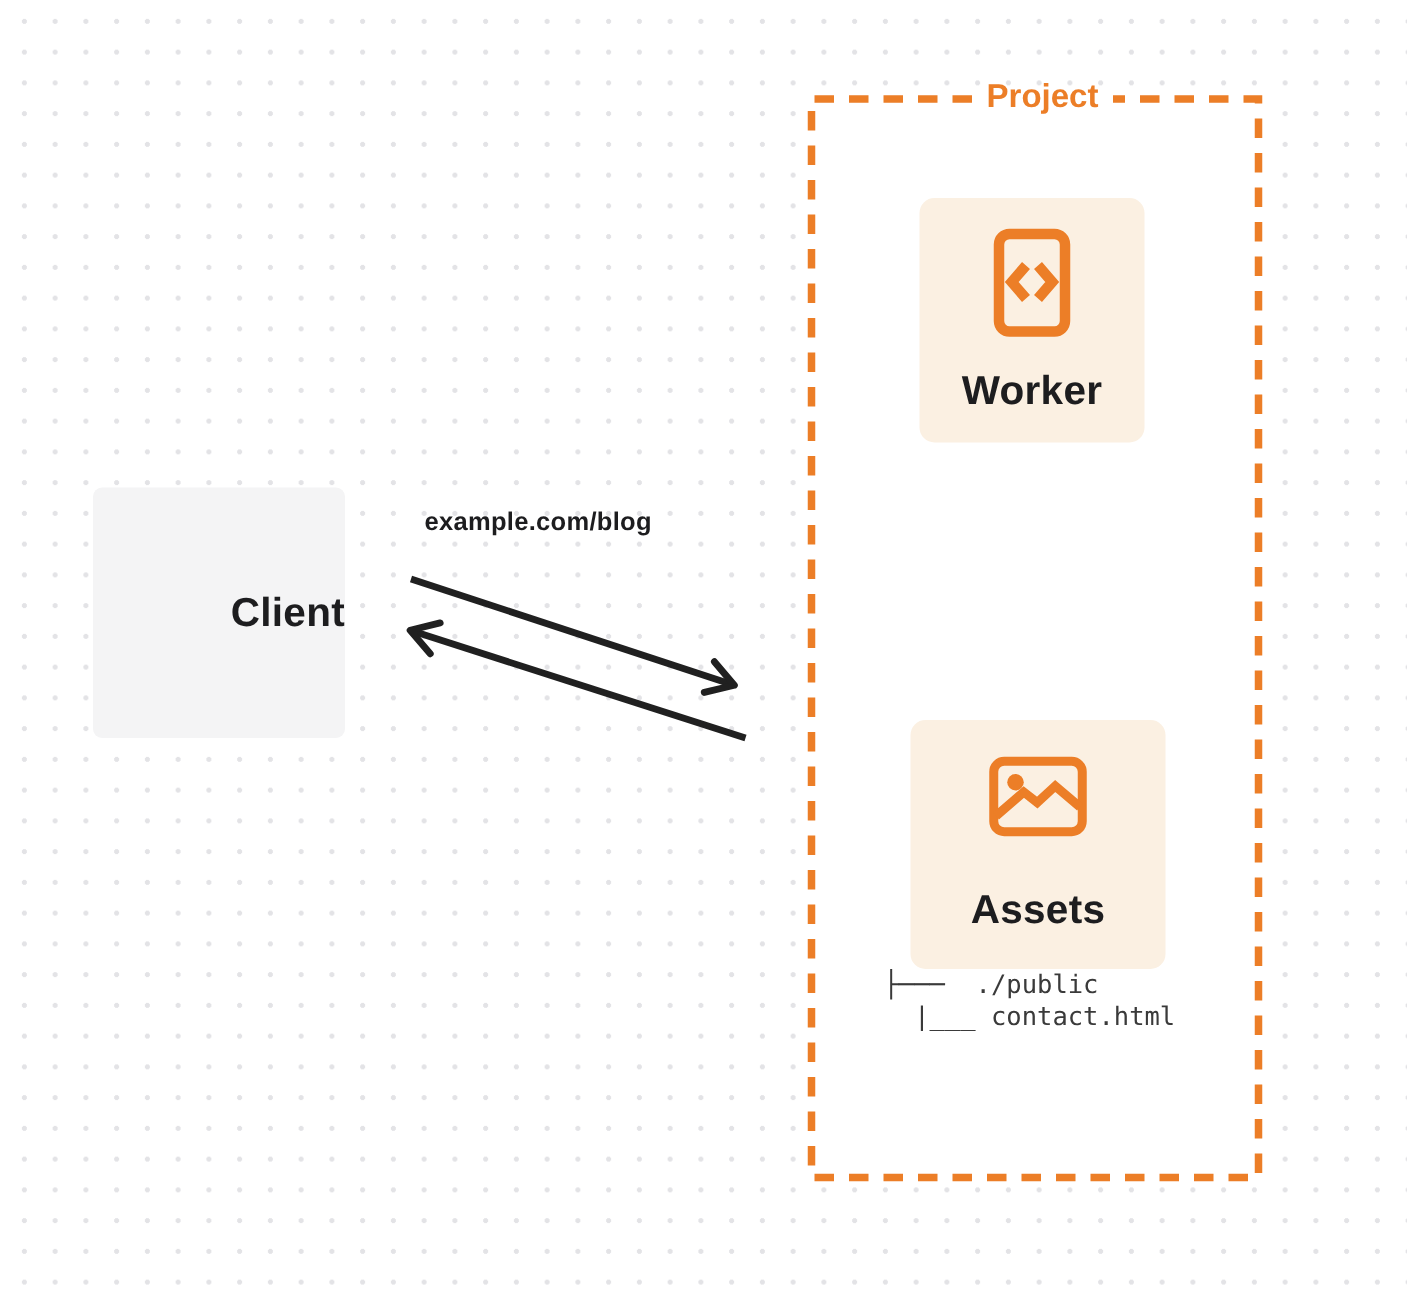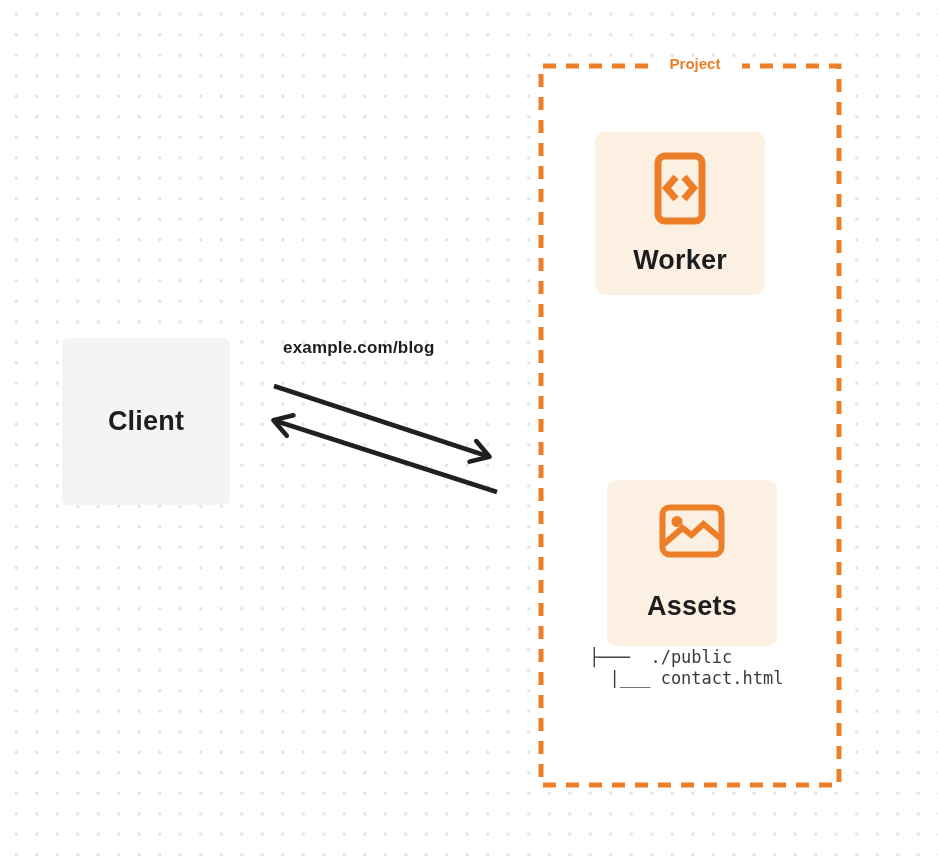--- a/index.html
+++ b/index.html
@@ -21,62 +21,62 @@
   .overlay-svg {
     position: absolute;
     left: 0; top: 0;
     width: 938px; height: 860px;
     z-index: 1;
     pointer-events: none;
   }
   .node, .floating-label { position: absolute; z-index: 2; }
 
   .client-box {
-    left: 62px; top: 338px;
+    left: 62px; top: 325px;
     width: 168px; height: 167px;
     background: #F4F4F5;
     border-radius: 6px;
-    display: flex; align-items: center; justify-content: center;
+    display: flex; align-items: center; justify-content: flex-end;
   }
   .node-label {
     font-size: 27px;
     font-weight: 700;
     color: #1D1D1F;
     letter-spacing: 0.2px;
   }
 
   .url-label {
     left: 283px; top: 338px;
     font-size: 17px;
     font-weight: 700;
     color: #1D1D1F;
     letter-spacing: 0.2px;
   }
 
   .project-label {
     left: 639px; top: 51px;
     width: 112px;
     text-align: center;
-    font-size: 15px;
+    font-size: 22px;
     font-weight: 700;
     color: #EC7E27;
     line-height: 26px;
   }
 
   .card {
     background: #FBF0E2;
     border-radius: 10px;
     display: flex;
     flex-direction: column;
     align-items: center;
     justify-content: center;
   }
   .worker-card {
-    left: 595px; top: 132px;
-    width: 170px; height: 163px;
+    left: 613px; top: 132px;
+    width: 150px; height: 163px;
     gap: 20px;
   }
   .assets-card {
     left: 607px; top: 480px;
     width: 170px; height: 166px;
     gap: 33px;
   }
   .card .icon { display: block; }
 
   .file-tree {

